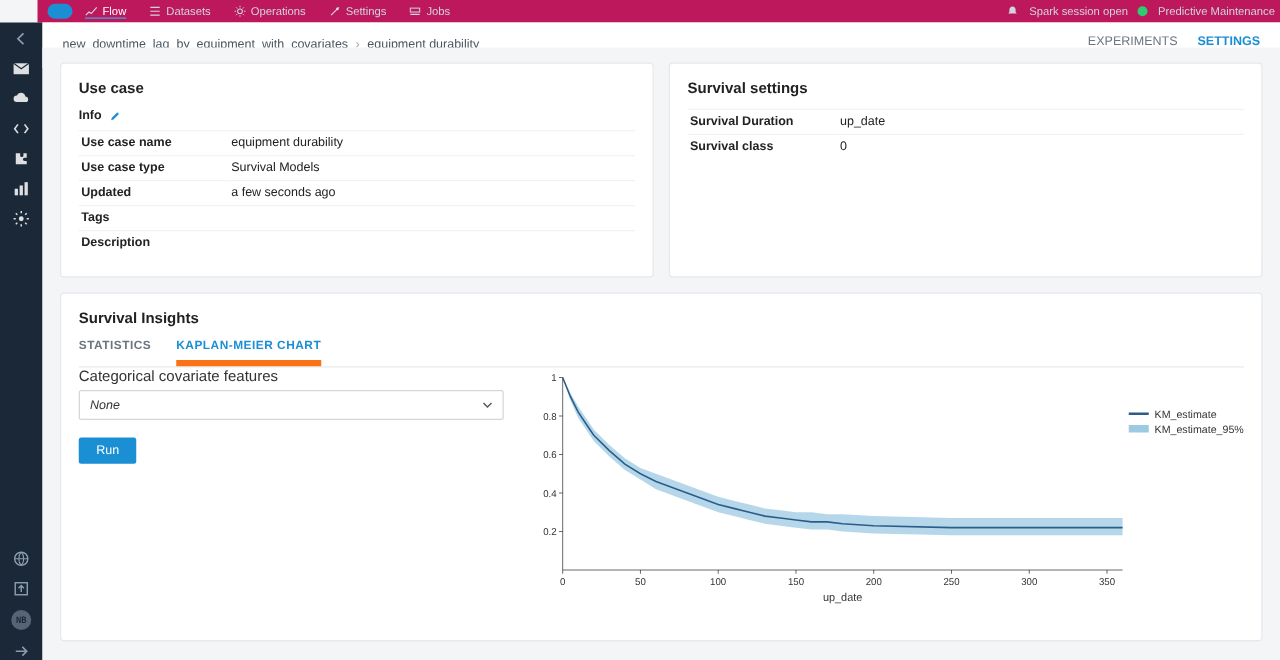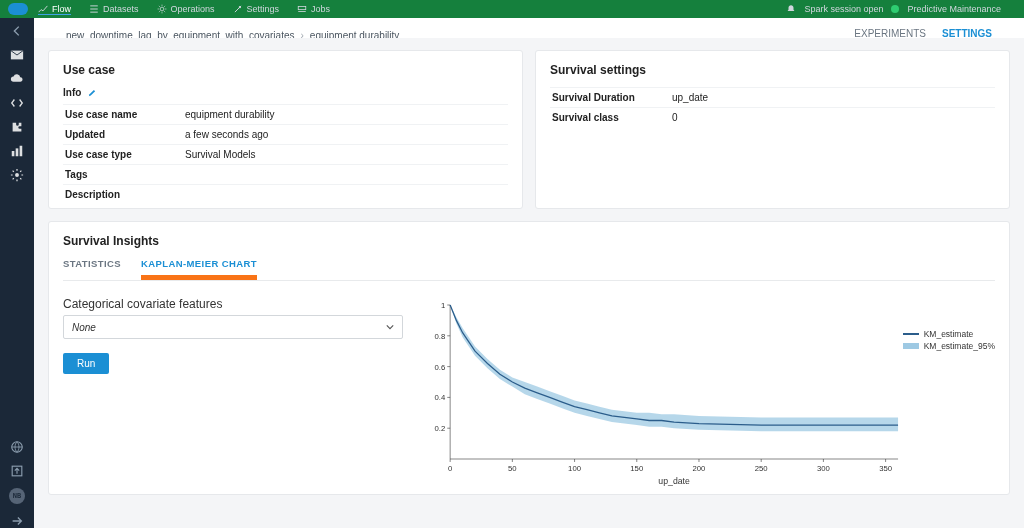--- a/index.html
+++ b/index.html
@@ -1,56 +1,56 @@
 <!DOCTYPE html>
 <html><head>
 <meta charset="utf-8">
 <style>
   * { box-sizing: border-box; margin: 0; padding: 0; font-family: -apple-system, BlinkMacSystemFont, "Segoe UI", Arial, sans-serif; }
   html, body { width: 1024px; height: 528px; overflow: hidden; background: #f4f5f7; color: #222; font-size: 11px; }
 
   
-  .topbar { height: 18px; background: #15803d; display: flex; align-items: center; padding-left: 8px; padding-right: 23px; color: #d0d6dd; font-size: 9px; }
+  .topbar { height: 18px; background: #be185d; display: flex; align-items: center; padding-left: 8px; padding-right: 4px; color: #d0d6dd; font-size: 9px; margin-left: 30px; }
   .logo { width: 20px; height: 12px; background: #1b8fd4; border-radius: 6px; margin-right: 10px; }
   .nav { display: flex; gap: 18px; align-items: center; }
   .nav-item { display: flex; align-items: center; gap: 4px; cursor: pointer; color: #d0d6dd; }
   .nav-item.active { color: #fff; border-bottom: 1px solid #3ea2e5; }
   .nav-ico { width: 10px; height: 10px; display: inline-block; }
   .topbar-right { margin-left: auto; display: flex; align-items: center; gap: 8px; }
   .bell { width: 10px; height: 10px; }
   .status-dot { width: 8px; height: 8px; border-radius: 4px; background: #2ecc71; display: inline-block; }
 
   
   .rail { position: absolute; top: 18px; left: 0; bottom: 0; width: 34px; background: #1b2838; display: flex; flex-direction: column; align-items: center; padding-top: 6px; gap: 10px; }
   .rail-ico { width: 14px; height: 14px; cursor: pointer; opacity: .85; }
   .rail-spacer { flex: 1; }
   .rail .nb { width: 16px; height: 16px; background: #566476; border-radius: 8px; color: #1b2838; font-size: 7px; font-weight: 700; display: flex; align-items: center; justify-content: center; font-family: monospace; }
 
   
-  .subhdr { position: absolute; top: 18px; left: 34px; right: 0; height: 36px; background: #fff; border-bottom: 1px solid #e1e4e8; display: flex; align-items: center; padding: 0 32px; font-size: 10px; color: #6b7682; }
+  .subhdr { position: absolute; top: 18px; left: 34px; right: 0; height: 36px; background: #fff; border-bottom: 1px solid #e1e4e8; display: flex; align-items: center; padding: 0 16px; font-size: 10px; color: #6b7682; }
   .crumb { color: #4a5560; }
   .crumb-sep { margin: 0 6px; color: #a0a8b0; }
   .subtabs { margin-left: auto; display: flex; gap: 16px; }
   .subtab { color: #6b7682; cursor: pointer; padding-bottom: 2px; }
   .subtab.active { color: #1b8fd4; border-bottom: 2px solid #1b8fd4; font-weight: 600; }
 
   
   .content { position: absolute; top: 38px; left: 34px; right: 0; bottom: 0; padding: 12px 14px; overflow: auto; background: #f4f5f7; }
   .row { display: flex; gap: 12px; }
-  .card { background: #fff; border: 1px solid #e6e8eb; border-radius: 3px; padding: 12px 14px 4px 14px; flex: 1; }
+  .card { background: #fff; border: 1px solid #e6e8eb; border-radius: 3px; padding: 12px 14px 17px 14px; flex: 1; }
   .card-title { font-size: 12px; font-weight: 600; color: #222; margin-bottom: 10px; }
   .info-line { display: flex; align-items: center; gap: 6px; margin-bottom: 6px; font-size: 10px; font-weight: 600; }
   .edit-ico { width: 10px; height: 10px; }
   .kvtable { width: 100%; border-collapse: collapse; font-size: 10px; }
   .kvtable td { padding: 4px 2px; border-top: 1px solid #f0f2f4; vertical-align: top; }
   .kvtable td.k { width: 120px; font-weight: 600; color: #222; }
   .kvtable td.v { color: #222; }
 
-  .insights { background: #fff; border: 1px solid #e6e8eb; border-radius: 3px; margin-top: 12px; padding: 12px 14px 7px 14px; }
-  .tabs { display: flex; gap: 20px; border-bottom: 1px solid #e8eaec; margin: 8px 0 16px 0; font-size: 9.5px; letter-spacing: .4px; }
+  .insights { background: #fff; border: 1px solid #e6e8eb; border-radius: 3px; margin-top: 12px; padding: 12px 14px 28px 14px; }
+  .tabs { display: flex; gap: 20px; border-bottom: 1px solid #e8eaec; margin: 8px 0 0 0; font-size: 9.5px; letter-spacing: .4px; }
   .tab { padding-bottom: 6px; color: #6b7682; cursor: pointer; font-weight: 600; }
   .tab.active { color: #1b8fd4; border-bottom: 5px solid #f97316; }
 
   .insights-body { display: flex; gap: 20px; }
   .controls { width: 340px; }
   .ctl-label { font-size: 12px; color: #333; margin-bottom: 4px; }
   .select { width: 100%; height: 24px; border: 1px solid #d3d7db; border-radius: 2px; display: flex; align-items: center; padding: 0 8px; font-size: 10px; color: #333; justify-content: space-between; cursor: pointer; background: #fff; font-style: italic; }
   .caret { width: 8px; height: 8px; }
   .run-btn { margin-top: 14px; background: #1b8fd4; color: #fff; border: none; border-radius: 2px; padding: 5px 14px; font-size: 10px; cursor: pointer; }
 
@@ -181,26 +181,26 @@
             <path d="M3 13l1-3 7-7 2 2-7 7-3 1z" fill="#1b8fd4"></path>
           </svg>
       </div>
       <table class="kvtable">
         <tbody>
             <tr>
               <td class="k">Use case name</td>
               <td class="v">equipment durability</td>
             </tr>
         <tr>
+              <td class="k">Use case type</td>
+              <td class="v">Survival Models</td>
+            </tr>
+        <tr>
               <td class="k">Updated</td>
               <td class="v">a few seconds ago</td>
-            </tr>
-        <tr>
-              <td class="k">Use case type</td>
-              <td class="v">Survival Models</td>
             </tr>
         <tr>
               <td class="k">Tags</td>
               <td class="v"></td>
             </tr>
         <tr>
               <td class="k">Description</td>
               <td class="v"></td>
             </tr>
       </tbody>

